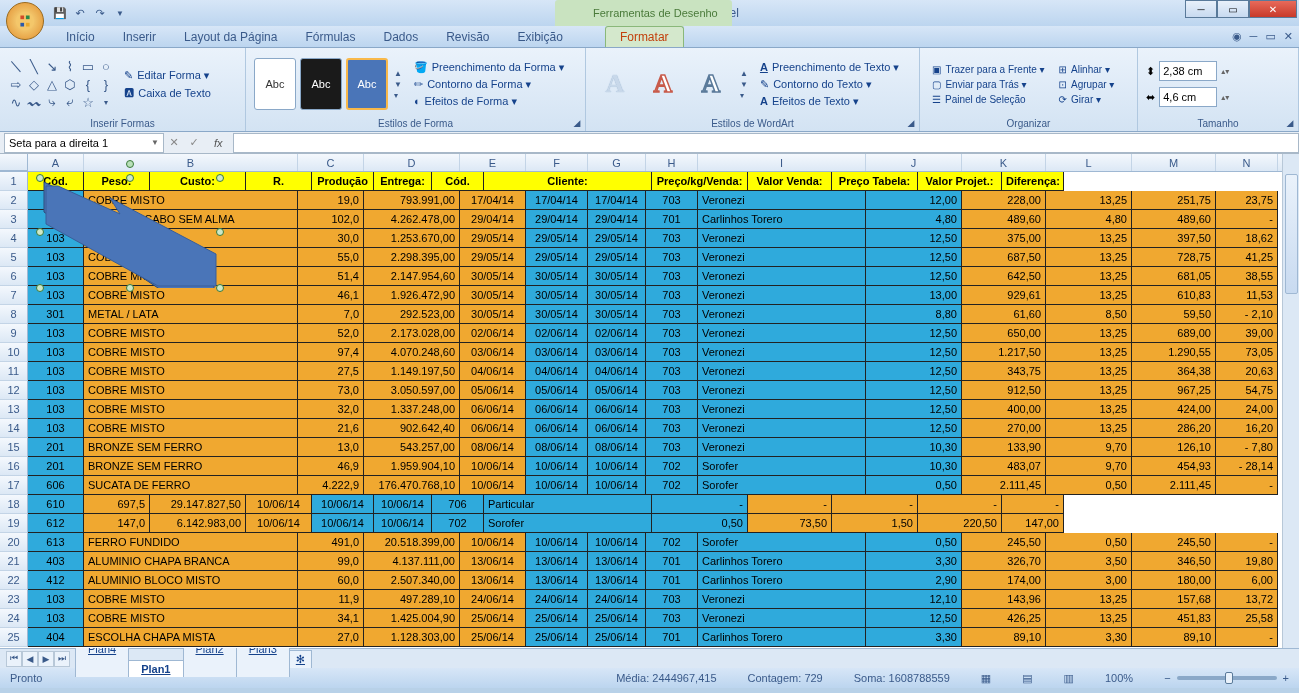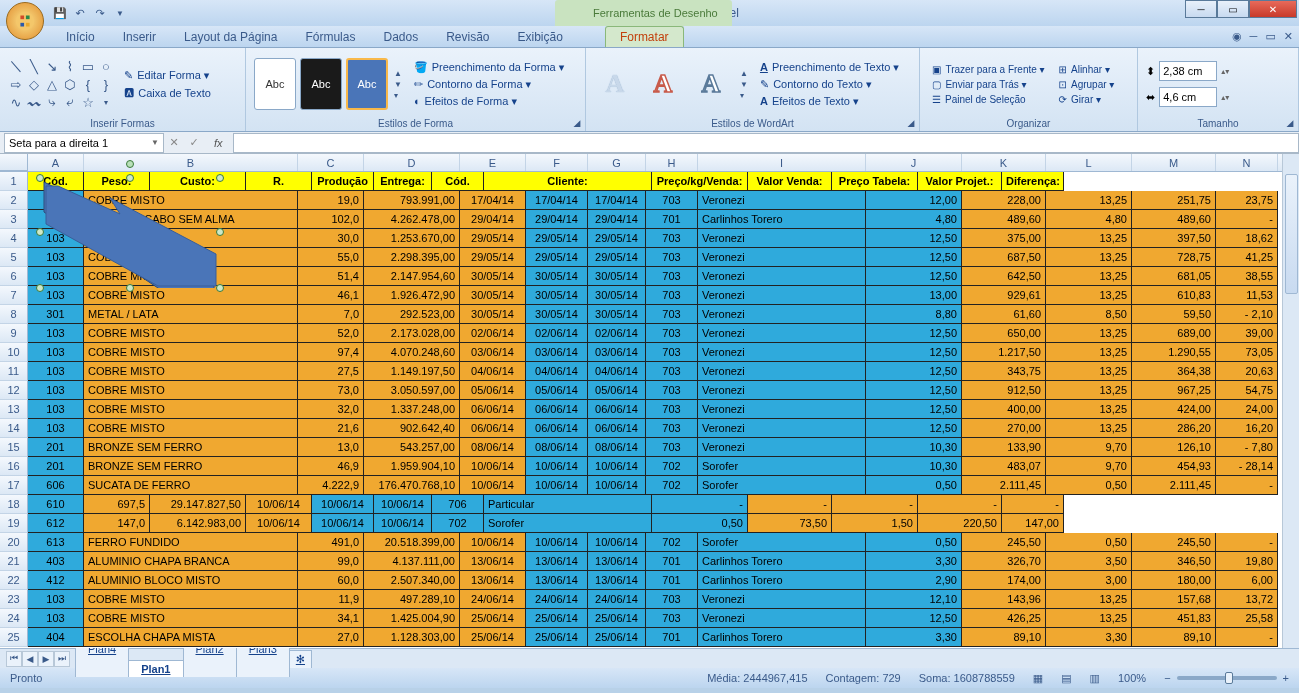--- a/index.html
+++ b/index.html
@@ -82,21 +82,21 @@
 .sel-handle{position:absolute;width:8px;height:8px;border:1px solid #3a7a3a;background:#cde8c8;border-radius:50%;}
 
 
 .sheettabs{height:20px;background:#dce8f5;display:flex;align-items:center;border-top:1px solid #9fb8d3;padding-left:6px;gap:0;}
 .navbtn{width:16px;height:16px;display:flex;align-items:center;justify-content:center;color:#3a5a8a;font-size:9px;border:1px solid #b8c8d8;background:#eaf2fb;}
 .stab{padding:2px 12px;background:#eaf2fb;border:1px solid #9fb8d3;font-size:11px;color:#15428b;border-bottom:none;margin-left:-1px;text-decoration:underline;}
 .stab.active{background:#fff;font-weight:bold;margin-top:20px;}
 
 
 .status{height:20px;background:linear-gradient(#d7e6f7,#bcd5ef);display:flex;align-items:center;justify-content:space-between;padding:0 10px;font-size:11px;color:#3a5a8a;}
-.status-right{display:flex;gap:18px;align-items:center;}
+.status-right{display:flex;gap:31px;align-items:center;}
 .zoom{display:flex;align-items:center;gap:6px;}
 .zoom-slider{width:100px;height:4px;background:#8aa8c8;position:relative;border-radius:2px;}
 .zoom-thumb{position:absolute;left:48px;top:-4px;width:8px;height:12px;background:#eaf2fb;border:1px solid #5a7a9a;border-radius:2px;}
 
 .scroll-v{position:absolute;right:0;top:0;width:17px;height:100%;background:#dce8f5;border-left:1px solid #b8c8d8;}
 .scroll-v .thumb{position:absolute;left:2px;top:20px;width:13px;height:120px;background:linear-gradient(#eaf2fb,#c8daf0);border:1px solid #9fb8d3;border-radius:2px;}
 </style>
 </head>
 <body>
 

